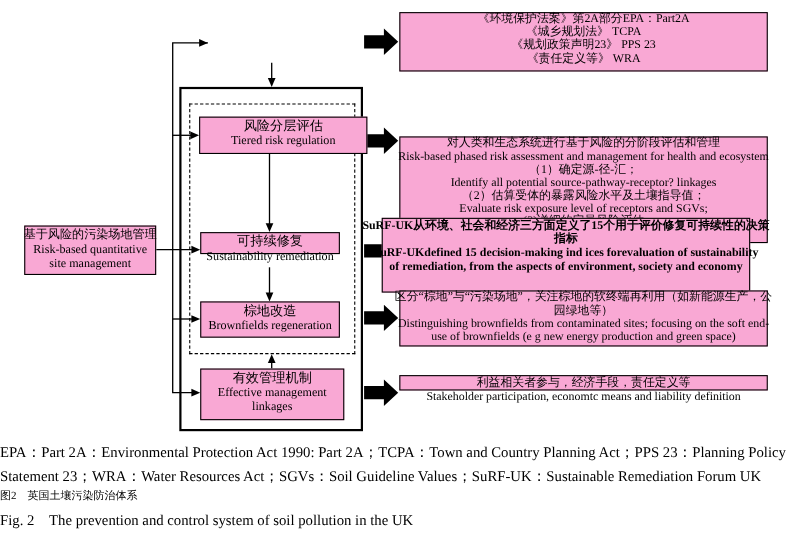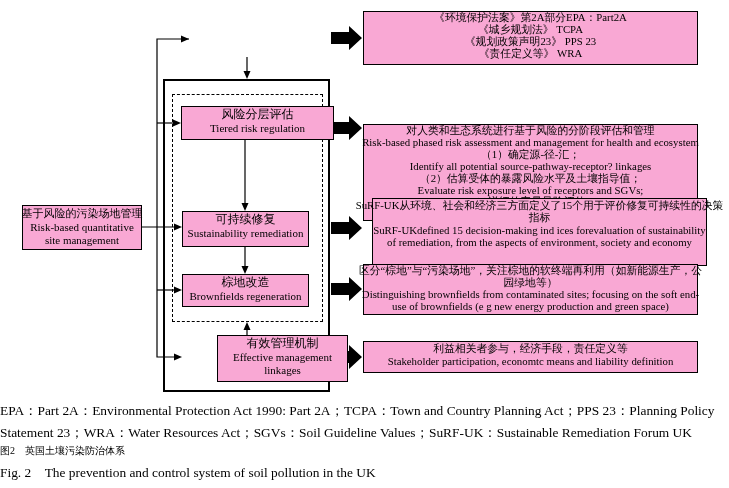--- a/index.html
+++ b/index.html
@@ -71,31 +71,31 @@
     <div class="zh" style="font-size:11px;">基于风险的污染场地管理</div>
     <div class="en">Risk-based quantitative</div>
     <div class="en">site management</div>
   </div>
 
   <div class="box" style="left:181px;top:106px;width:153px;height:34px;">
     <div class="zh">风险分层评估</div>
     <div class="en">Tiered risk regulation</div>
   </div>
 
-  <div class="box" style="left:182px;top:211px;width:127px;height:36px;">
+  <div class="box" style="left:182px;top:211px;width:127px;height:20px;">
     <div class="zh">可持续修复</div>
     <div class="en">Sustainability remediation</div>
   </div>
 
   <div class="box" style="left:182px;top:274px;width:127px;height:33px;">
     <div class="zh">棕地改造</div>
     <div class="en">Brownfields regeneration</div>
   </div>
 
-  <div class="box" style="left:182px;top:335px;width:131px;height:47px;margin-left:35px;">
+  <div class="box" style="left:182px;top:335px;width:131px;height:47px;">
     <div class="zh">有效管理机制</div>
     <div class="en">Effective management</div>
     <div class="en">linkages</div>
   </div>
 
   <div class="box rb" style="left:363px;top:11px;width:335px;height:54px;">
     <div class="line">《环境保护法案》第2A部分EPA：Part2A</div>
     <div class="line">《城乡规划法》 TCPA</div>
     <div class="line">《规划政策声明23》 PPS 23</div>
     <div class="line">《责任定义等》 WRA</div>
@@ -105,35 +105,35 @@
     <div class="line">对人类和生态系统进行基于风险的分阶段评估和管理</div>
     <div class="line">Risk-based phased risk assessment and management for health and ecosystem</div>
     <div class="line">（1）确定源-径-汇；</div>
     <div class="line">Identify all potential source-pathway-receptor? linkages</div>
     <div class="line">（2）估算受体的暴露风险水平及土壤指导值；</div>
     <div class="line">Evaluate risk exposure level of receptors and SGVs;</div>
     <div class="line">(3)详细的定量风险评估</div>
     <div class="line">Detailed quantitative risk assessment</div>
   </div>
 
-  <div class="box rb rb3" style="left:372px;top:198px;width:335px;height:68px;">
+  <div class="box rb rb3" style="left:347px;top:198px;width:335px;height:68px;font-weight:bold;">
     <div class="line">SuRF-UK从环境、社会和经济三方面定义了15个用于评价修复可持续性的决策</div>
     <div class="line">指标</div>
     <div class="line">SuRF-UKdefined 15 decision-making ind ices forevaluation of sustainability</div>
     <div class="line">of remediation, from the aspects of environment, society and economy</div>
   </div>
 
   <div class="box rb" style="left:363px;top:264px;width:335px;height:51px;">
     <div class="line">区分“棕地”与“污染场地”，关注棕地的软终端再利用（如新能源生产，公</div>
     <div class="line">园绿地等）</div>
     <div class="line">Distinguishing brownfields from contaminated sites; focusing on the soft end-</div>
     <div class="line">use of brownfields (e g new energy production and green space)</div>
   </div>
 
-  <div class="box rb rb5" style="left:363px;top:341px;width:335px;height:32px;">
+  <div class="box rb rb5" style="left:363px;top:341px;width:335px;height:14px;">
     <div class="line">利益相关者参与，经济手段，责任定义等</div>
     <div class="line">Stakeholder participation, economtc means and liability definition</div>
   </div>
 
   <div class="caption cap-small" style="top:402px;">EPA：Part 2A：Environmental Protection Act 1990: Part 2A；TCPA：Town and Country Planning Act；PPS 23：Planning Policy</div>
   <div class="caption cap-small" style="top:424px;">Statement 23；WRA：Water Resources Act；SGVs：Soil Guideline Values；SuRF-UK：Sustainable Remediation Forum UK</div>
   <div class="caption cap-zh" style="top:444px;">图2　英国土壤污染防治体系</div>
   <div class="caption cap-small" style="top:464px;">Fig. 2　The prevention and control system of soil pollution in the UK</div>
 
 </div>

